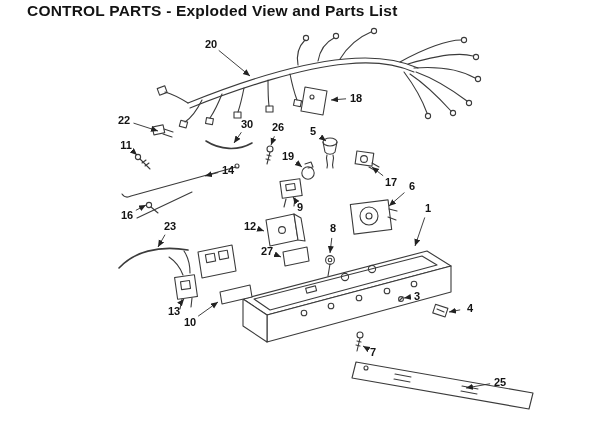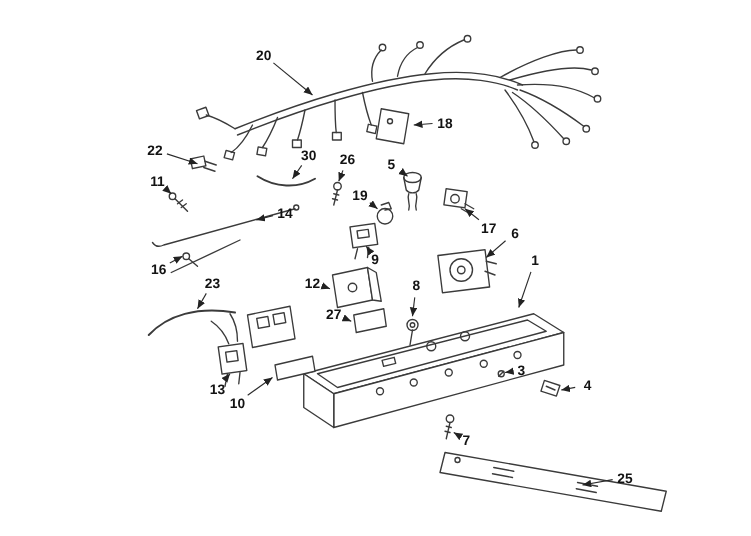--- a/index.html
+++ b/index.html
@@ -9,20 +9,21 @@
   svg.diagram{position:absolute;left:0;top:0;}
   .part{stroke:#3b3b3b;stroke-width:1.1;fill:none;stroke-linecap:round;stroke-linejoin:round;}
   .part-fill{stroke:#3b3b3b;stroke-width:1.1;fill:#ffffff;stroke-linecap:round;stroke-linejoin:round;}
   .callout-line{stroke:#2b2b2b;stroke-width:0.9;}
   .callout-text{font-family:"Liberation Sans",sans-serif;font-size:11px;font-weight:700;fill:#131313;}
 </style>
 </head>
 <body>
 
 <div class="page">
+  <h1 class="title">CONTROL PARTS - Exploded View and Parts List</h1>
 
   <svg class="diagram" width="601" height="429" viewBox="0 0 601 429" xmlns="http://www.w3.org/2000/svg">
     <defs>
       <marker id="ah" markerUnits="userSpaceOnUse" markerWidth="8" markerHeight="8" refX="7" refY="3" orient="auto">
         <path d="M0,0 L7,3 L0,6 Z" fill="#222"></path>
       </marker>
     </defs>
 
     <g class="part">
       <path d="M188,103 C240,82 300,63 345,59 C375,56 400,60 418,68"></path>

